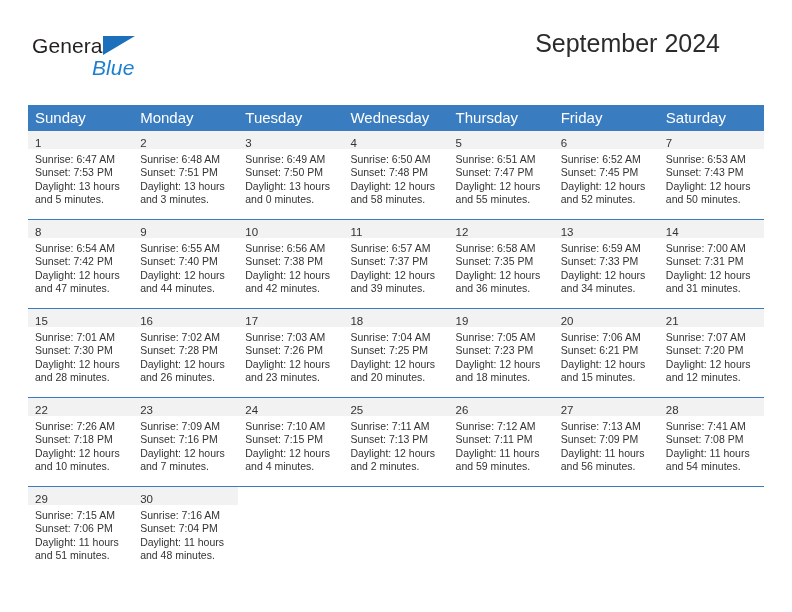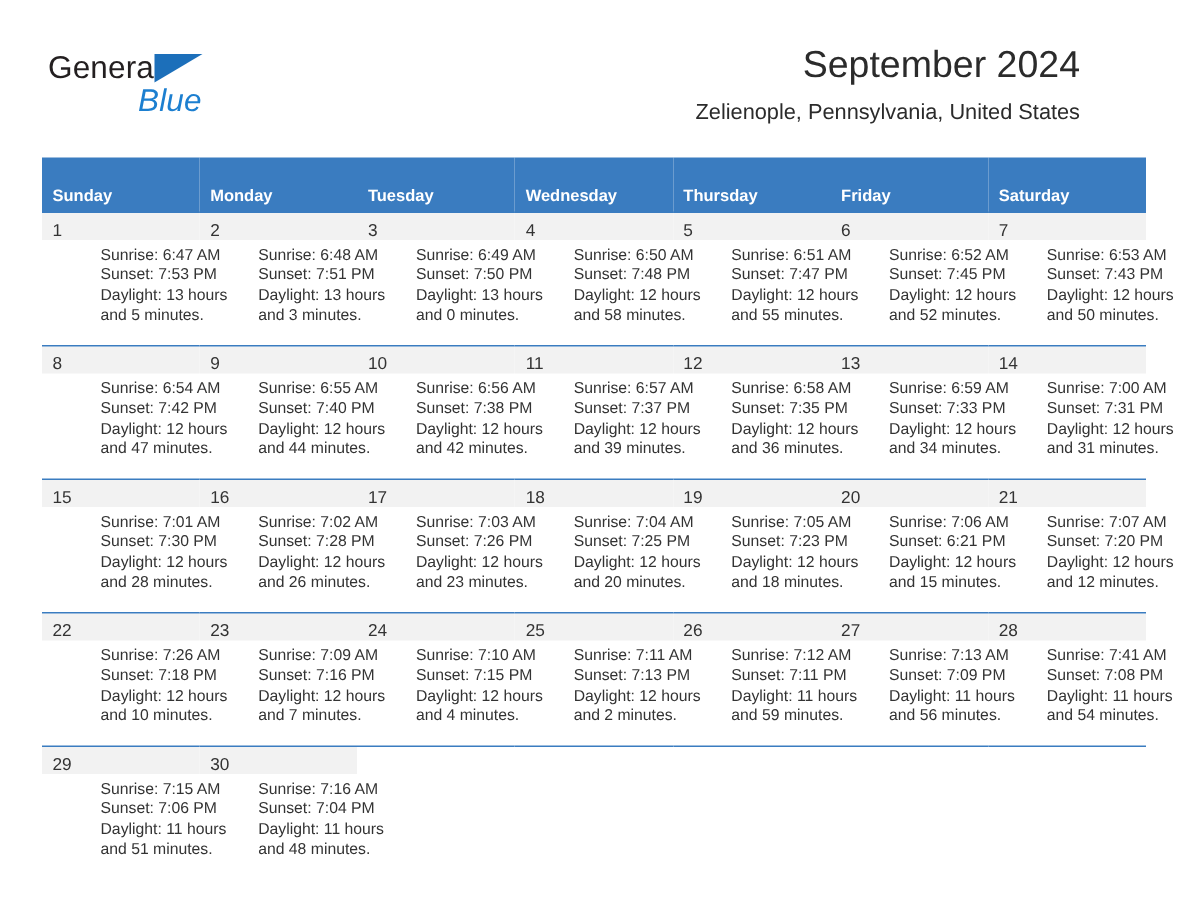--- a/index.html
+++ b/index.html
@@ -93,24 +93,24 @@
     width: 736px;
   }
   table.cal {
     border-collapse: collapse;
     table-layout: fixed;
     width: 736px;
   }
   table.cal th {
     background: #3a7cc0;
     color: #ffffff;
-    font-weight: bold;
-    font-size: 11px;
+    font-weight: normal;
+    font-size: 15px;
     text-align: left;
-    padding: 20px 0 4px 7px;
+    padding: 4px 0 4px 7px;
     height: 12px;
     border: none;
   }
   table.cal td {
     vertical-align: top;
     padding: 0;
     border: none;
     border-top: 1px solid #3a7cc0;
     width: 105.14px;
   }
@@ -126,21 +126,20 @@
     padding: 2px 0 0 7px;
     box-sizing: border-box;
   }
   .daynum {
     font-size: 11.5px;
     color: #333333;
     line-height: 14px;
   }
   .cell-body {
     padding: 4px 5px 0 7px;
-    margin-left: 32px;
   }
   .cell-line {
     font-size: 10.5px;
     line-height: 13.4px;
     color: #333333;
     white-space: nowrap;
   }
   td.empty .daynum-strip {
     background: transparent;
   }
@@ -153,21 +152,20 @@
   <div class="header">
 
     <div class="logo">
       <span class="logo-general">General</span>
       <span class="logo-triangle"></span>
       <span class="logo-blue">Blue</span>
     </div>
 
     <div class="title-block">
       <div class="title">September 2024</div>
-      <div class="subtitle">Zelienople, Pennsylvania, United States</div>
     </div>
 
   </div>
 
   <div class="calendar">
     <table class="cal">
       <thead>
         <tr>
           <th>Sunday</th>
           <th>Monday</th>

